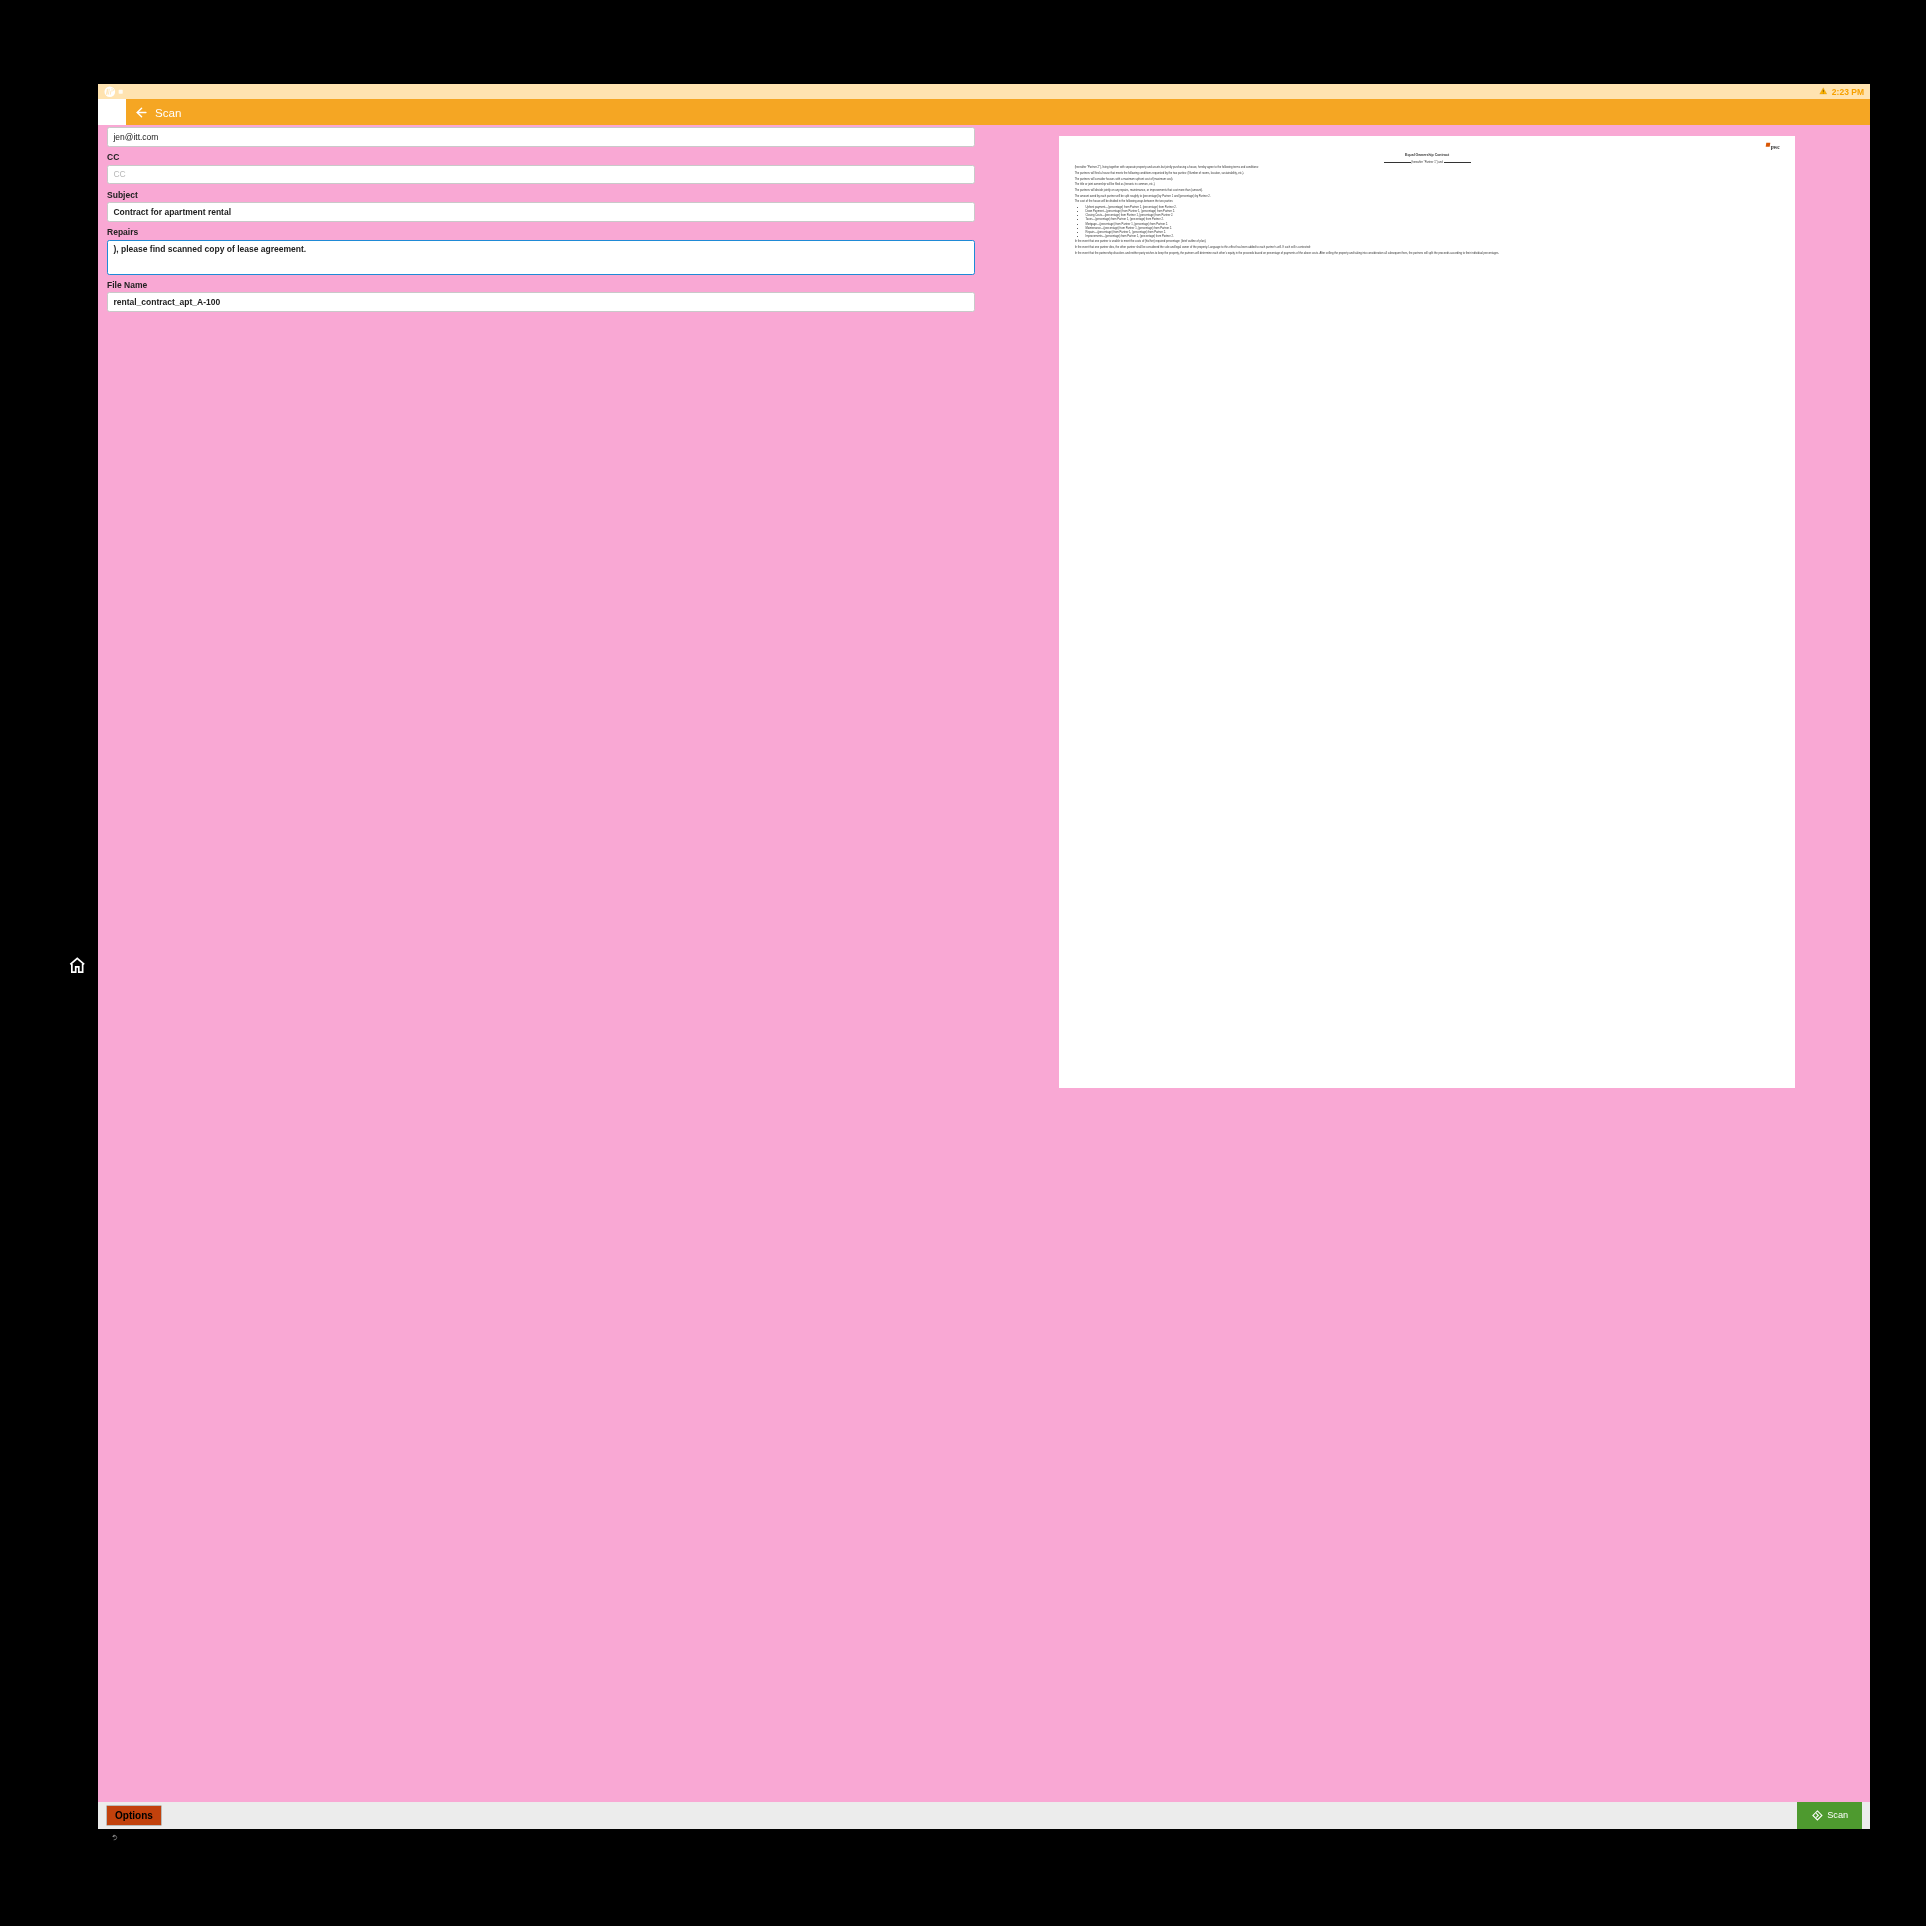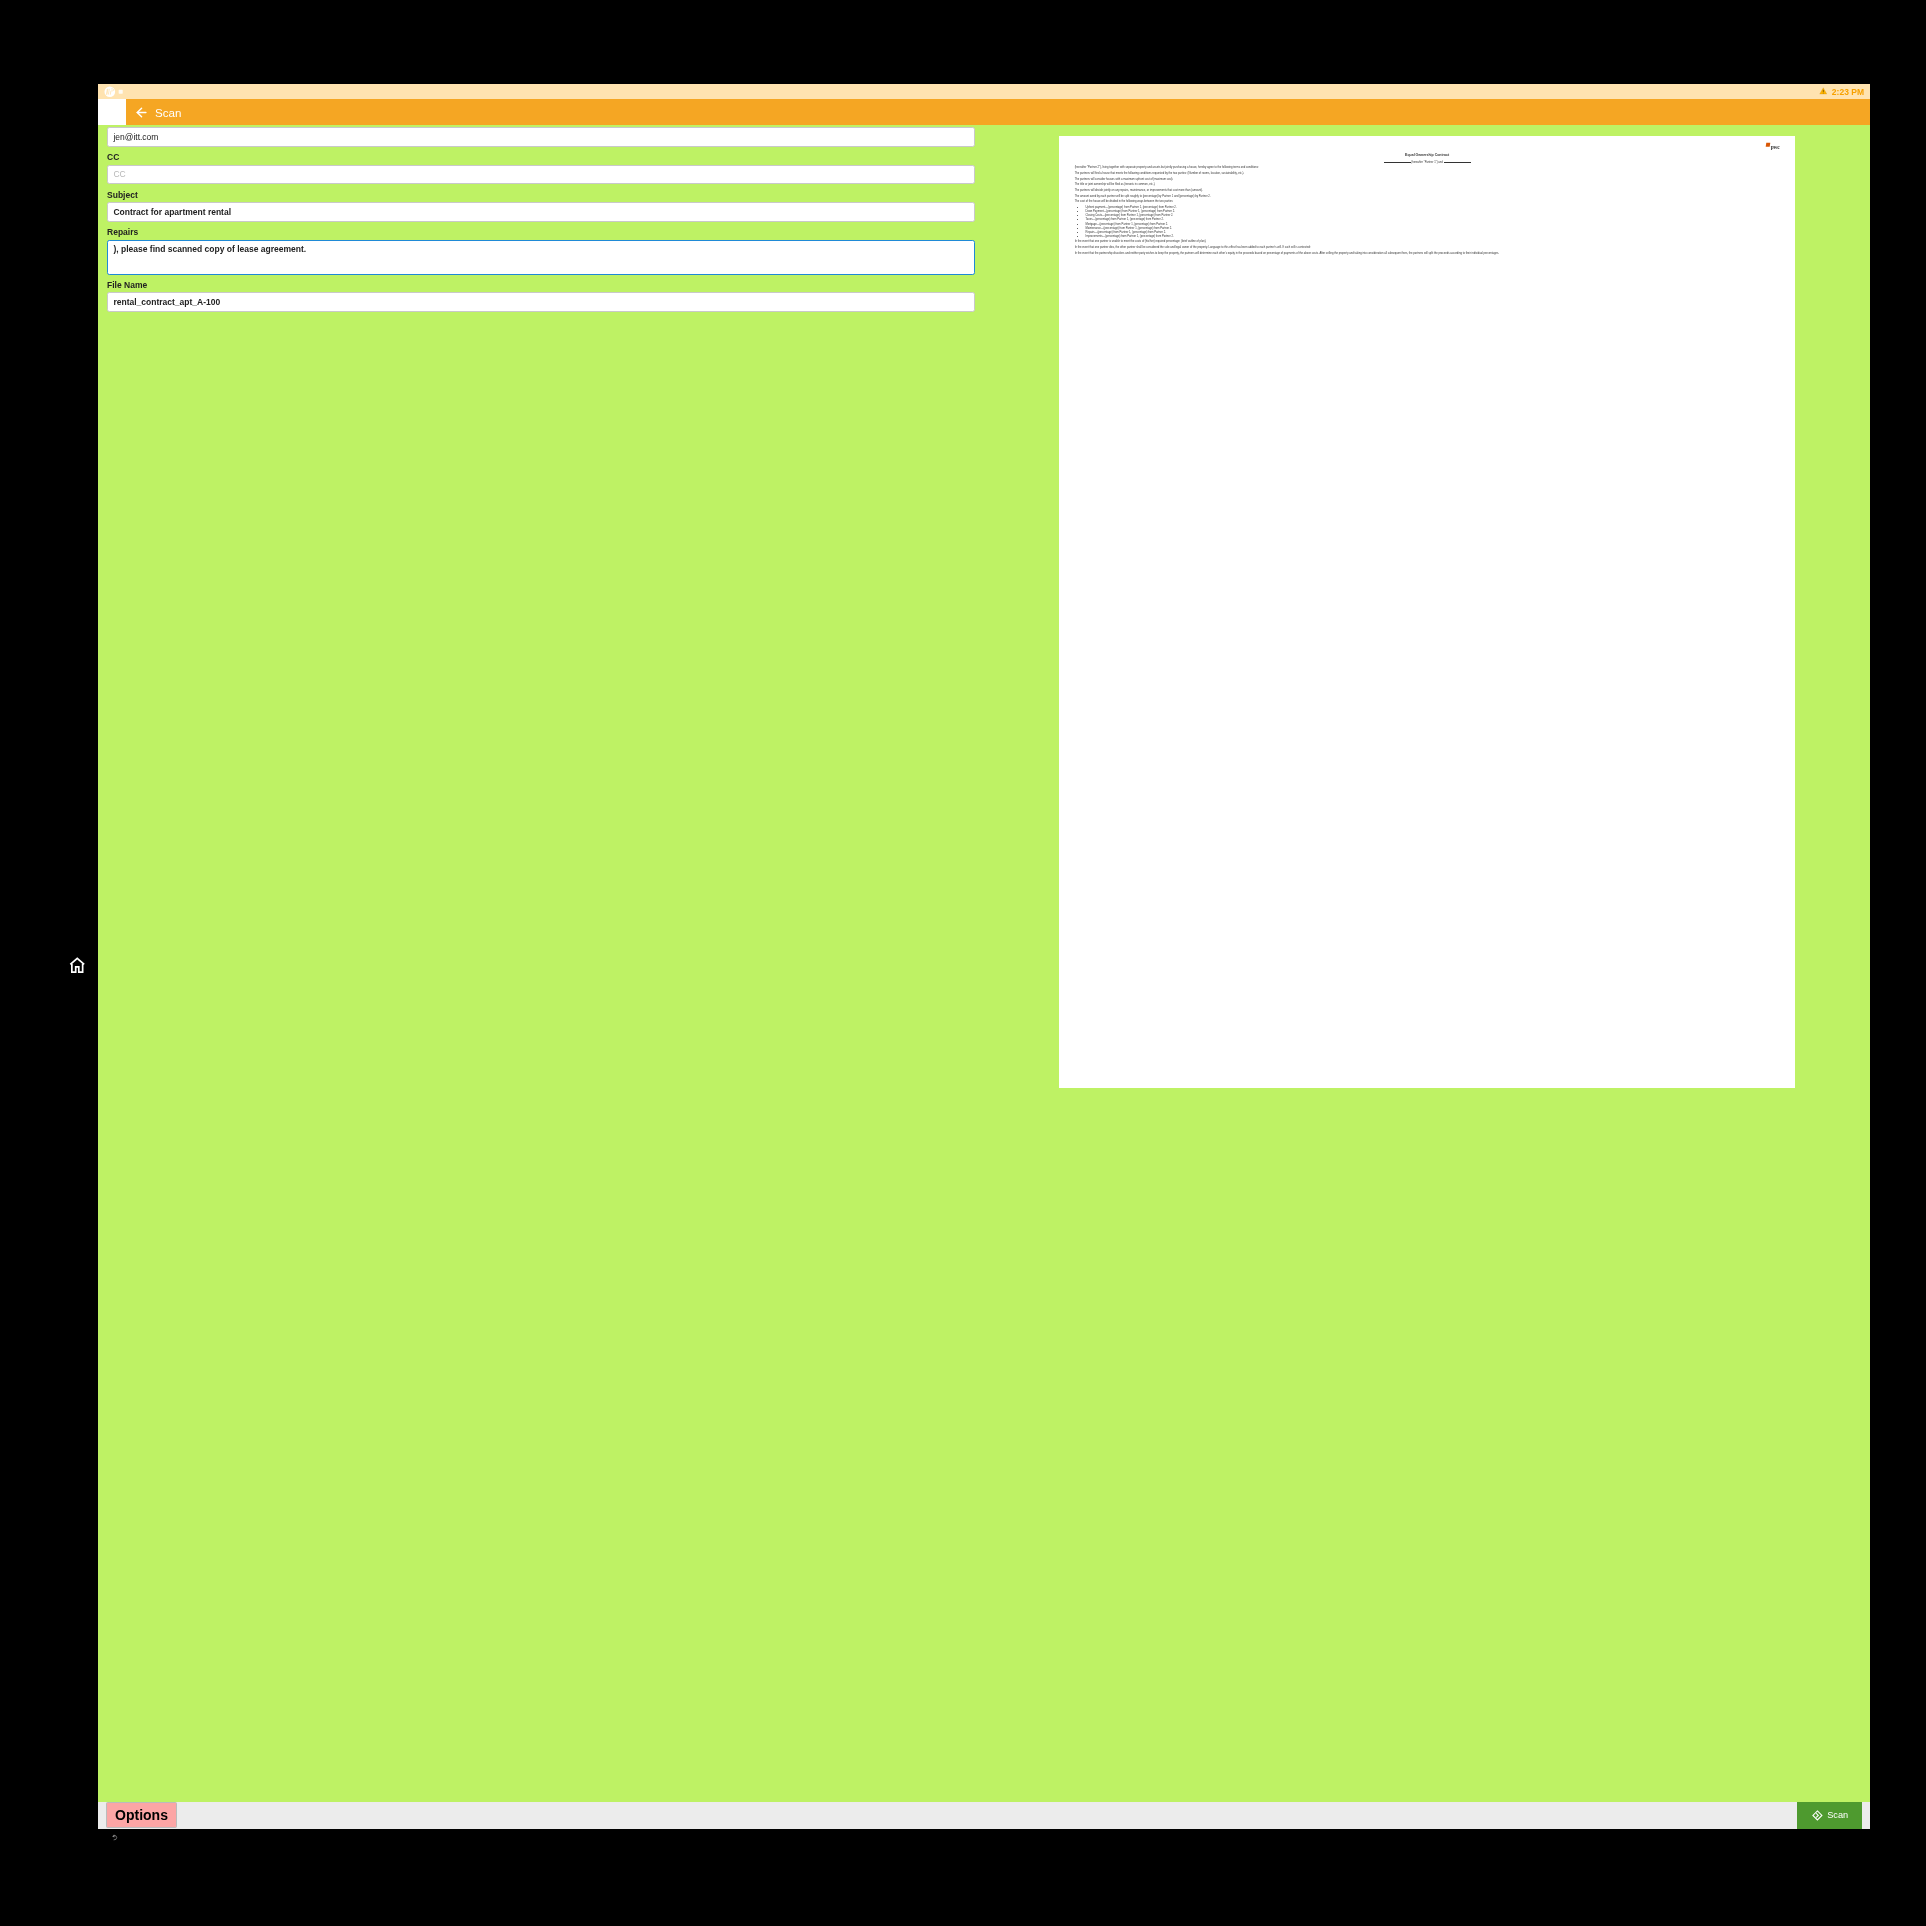--- a/index.html
+++ b/index.html
@@ -34,21 +34,21 @@
   .status-right { margin-left: auto; display: flex; align-items: center; gap: 3.9px; }
   .warn-icon { width: 8.5px; height: 8.5px; }
   .time { font-size: 8.5px; font-weight: 600; color: #f7a100; }
   .title-bar {
     height: 25.4px; background: #f5a623; display: flex; align-items: center;
     padding: 0 7.7px; color: #fff; gap: 8.5px; margin-left: 28px;
   }
   .back-arrow { width: 13px; height: 13px; color: #fff; cursor: pointer; }
   .title-text { font-size: 11.6px; font-weight: 400; }
   .main {
-    flex: 1; display: flex; overflow: hidden; background: #bef264;
+    flex: 1; display: flex; overflow: hidden; background: #f9a8d4;
   }
   .form-col {
     width: 50%; padding: 2.3px 9.2px 3.9px 9.2px; overflow: hidden;
     display: flex; flex-direction: column; gap: 2.3px;
   }
   .field-input, .field-textarea {
     width: 100%; border: 0.4px solid #c9c9c9; border-radius: 2.3px;
     padding: 3.9px 5.4px; font-size: 8.5px; color: #222; background: #fff;
     font-family: inherit;
   }
@@ -71,22 +71,22 @@
   .doc-title { text-align: center; font-weight: 700; font-size: 3.5px; margin-top: 6.2px; margin-bottom: 3.9px; }
   .doc-body p { margin-bottom: 2.3px; line-height: 1.25; }
   .doc-body ul { margin: 1.5px 0 2.3px 10.8px; }
   .doc-body li { margin-bottom: 1.2px; list-style: disc; }
   .doc-blank { display: inline-block; border-bottom: 0.4px solid #333; width: 27px; }
   .footer-bar {
     height: 27px; background: #ececec; display: flex; align-items: center;
     padding: 0 7.7px;
   }
   .options-btn {
-    background: #fca5a5; border: 0.4px solid #bbb; border-radius: 1.5px;
-    padding: 3.9px 8.5px; font-size: 14px; font-weight: 600; cursor: pointer;
+    background: #c2410c; border: 0.4px solid #bbb; border-radius: 1.5px;
+    padding: 3.9px 8.5px; font-size: 10px; font-weight: 600; cursor: pointer;
   }
   .send-btn {
     margin-left: auto; height: 100%; width: 65px;
     background: #4e9a2f; color: #fff; border: none;
     display: flex; align-items: center; justify-content: center; gap: 4.6px;
     font-size: 9.2px; font-weight: 500; cursor: pointer;
   }
   .send-icon { width: 10.8px; height: 10.8px; }
   .nav-bar {
     height: 17px; background: #000; display: flex; align-items: center; padding: 0 11.6px;

